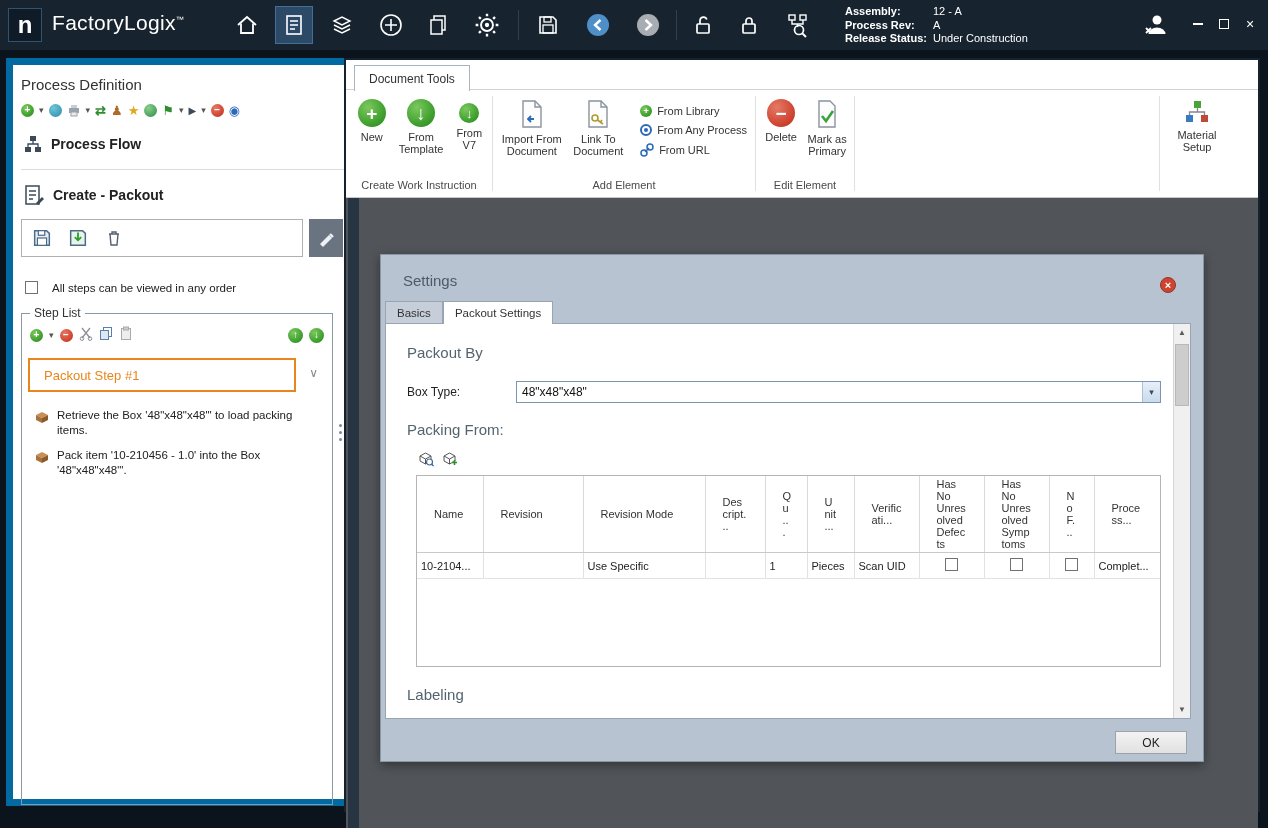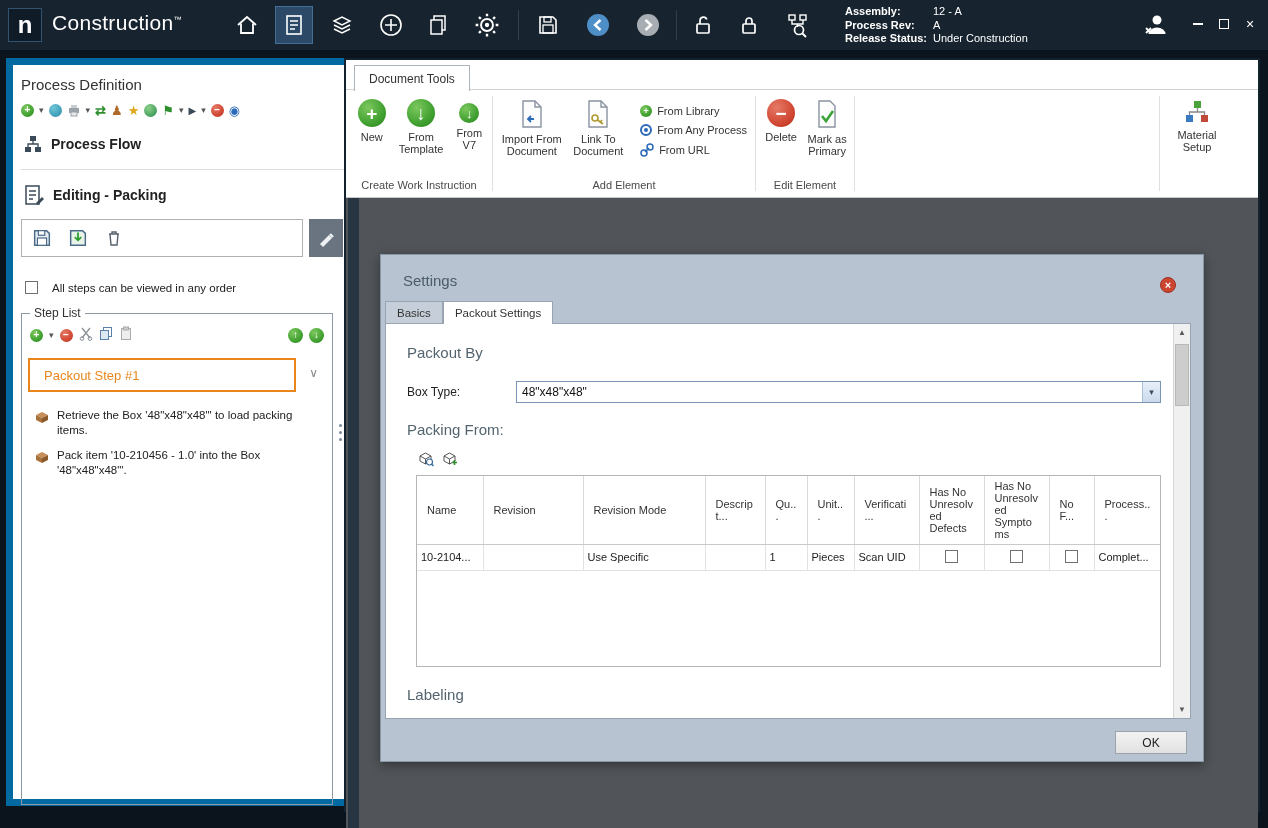--- a/index.html
+++ b/index.html
@@ -89,38 +89,38 @@
 .dlg-content{position:absolute;left:4px;top:68px;width:806px;height:396px;background:#fff;border:1px solid #98a4b2}
 .h-section{position:absolute;font-size:15px;color:#53646f}
 .fld-label{position:absolute;font-size:12px;color:#222}
 .combo{position:absolute;left:130px;top:57px;width:645px;height:22px;border:1px solid #7a96b4;background:#fff;display:flex;align-items:center}
 .combo-val{flex:1;font-size:12px;padding-left:5px;color:#111}
 .combo-dd{width:18px;height:100%;background:linear-gradient(#e8effa,#cadaec);border-left:1px solid #a9c0d8;display:flex;align-items:center;justify-content:center;font-size:9px;color:#3a4a5a}
 .pl-toolbar{position:absolute;left:31px;top:126px;display:flex;gap:6px}
 .pl-tool{width:18px;height:18px;display:flex;align-items:center;justify-content:center}
 .grid-wrap{position:absolute;left:30px;top:151px;width:745px;height:192px;border:1px solid #b5b5b5;overflow:hidden;background:#fff}
 table.grid{border-collapse:collapse;table-layout:fixed;width:745px}
-table.grid th{height:68px;font-weight:normal;font-size:11px;color:#333;text-align:left;vertical-align:middle;padding:2px 10px;border-right:1px solid #d9d9d9;border-bottom:1px solid #c9c9c9;word-wrap:break-word;overflow:hidden}
+table.grid th{height:68px;font-weight:normal;font-size:11px;color:#333;text-align:left;vertical-align:middle;padding:2px 17px;border-right:1px solid #d9d9d9;border-bottom:1px solid #c9c9c9;word-wrap:break-word;overflow:hidden}
 table.grid td{height:26px;font-size:11px;color:#222;padding:2px 4px;border-right:1px solid #e2e2e2;border-bottom:1px solid #e2e2e2;overflow:hidden;white-space:nowrap}
 td.cb{text-align:center}
 .scrollbar{position:absolute;right:0;top:0;bottom:0;width:17px;background:#f0f0f0;border-left:1px solid #d5d5d5}
 .sb-arrow{position:absolute;left:0;width:16px;height:17px;display:flex;align-items:center;justify-content:center;font-size:8px;color:#5a5a5a;background:#f0f0f0}
 .sb-thumb{position:absolute;left:1px;top:20px;width:14px;height:62px;background:#cdcdcd;border:1px solid #b8b8b8}
 .ok-btn{position:absolute;left:734px;top:476px;width:72px;height:23px;background:linear-gradient(#f3f3f3,#e1e1e1);border:1px solid #9aa3ab;font-size:12px;color:#222;display:flex;align-items:center;justify-content:center}
 </style>
 </head>
 <body>
 
 <div class="window">
 
   <div class="titlebar">
     <div class="logo">
         <span>n</span>
       </div>
-    <div class="brand"><span>Construction</span><sup>™</sup></div>
+    <div class="brand"><span>FactoryLogix</span><sup>™</sup></div>
 
     <div class="tb-btn" style="left:228px">
       <svg width="24" height="24" viewBox="0 0 24 24">
           <path d="M3 12 L12 4 L21 12" fill="none" stroke="#fff" stroke-width="1.8"></path>
           <path d="M6 10.5 V20 H18 V10.5" fill="none" stroke="#fff" stroke-width="1.8"></path>
         </svg>
     </div>
     <div class="tb-btn selected" style="left:275px">
       <svg width="24" height="24" viewBox="0 0 24 24">
           <rect x="5" y="3" width="14" height="18" fill="none" stroke="#fff" stroke-width="1.6"></rect>
@@ -269,21 +269,21 @@
     </div>
 
     <div class="lp-divider"></div>
 
     <div class="lp-editing-row">
       <svg width="22" height="22" viewBox="0 0 22 22">
           <rect x="3" y="2" width="13" height="18" stroke="#3a4a58" fill="none" stroke-width="1.5"></rect>
           <path d="M6 7 H13 M6 11 H13 M6 15 H10" stroke="#3a4a58" stroke-width="1.3"></path>
           <path d="M13 19 L19 13 L21 15 L15 21 Z" fill="#3a4a58"></path>
         </svg>
-      <span class="lp-editing-label">Editing - Packing</span>
+      <span class="lp-editing-label">Create - Packout</span>
     </div>
 
     <div class="lp-toolbox">
       <span class="tool-btn">
         <svg width="22" height="22" viewBox="0 0 24 24">
             <path d="M4 4 H17 L20 7 V20 H4 Z" stroke="#4a6a8a" fill="#e8eef4" stroke-width="1.6"></path>
             <rect x="8" y="4" width="7" height="5" stroke="#4a6a8a" fill="#fff" stroke-width="1.3"></rect>
             <rect x="7" y="12" width="10" height="8" stroke="#4a6a8a" fill="#fff" stroke-width="1.3"></rect>
           </svg>
       </span>

